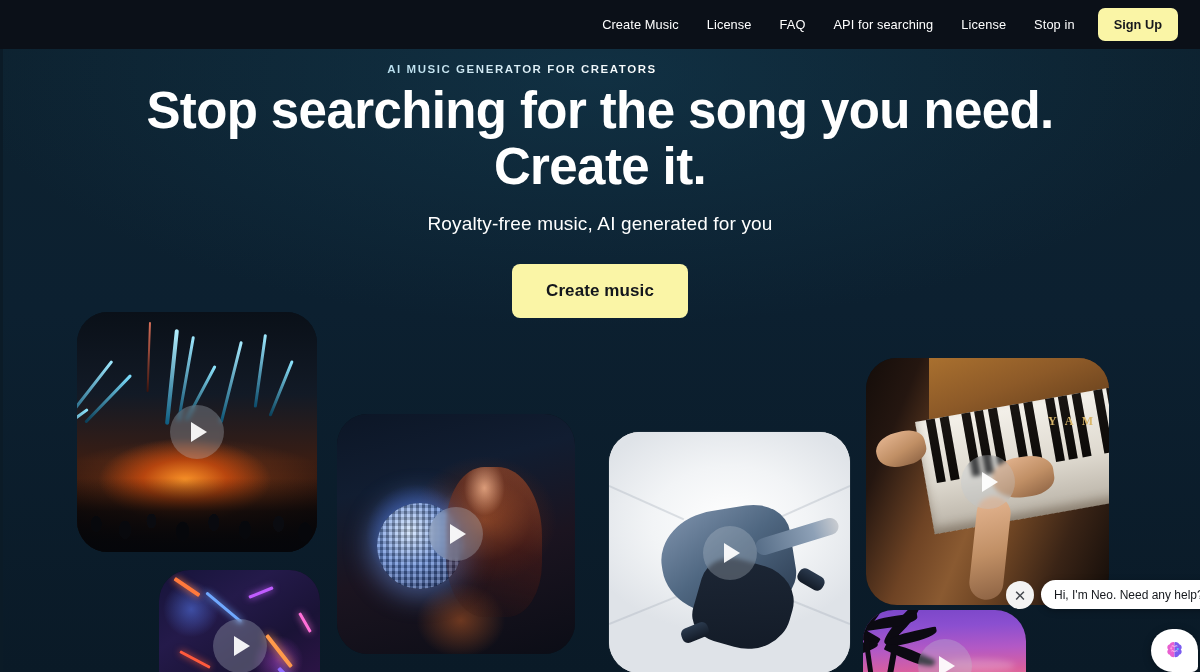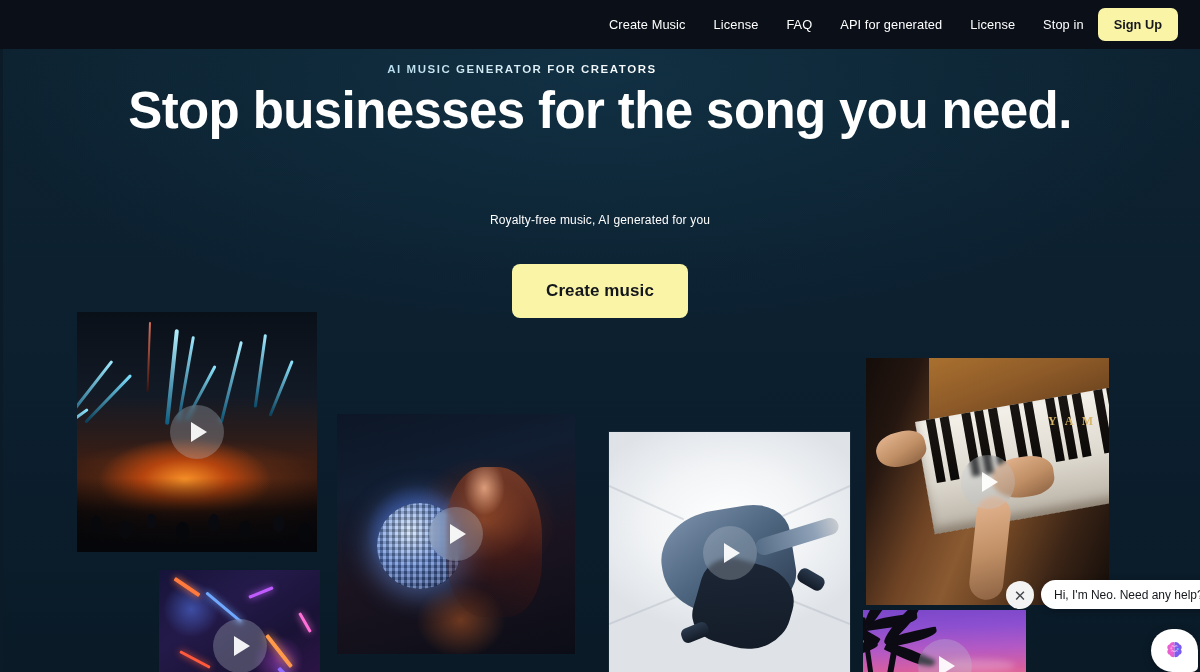--- a/index.html
+++ b/index.html
@@ -24,21 +24,21 @@
     font-size:19.5px; font-weight:bold; letter-spacing:1.4px;
     color:#f7f3ab; line-height:1; user-select:none;
   }
   .nav { margin-left:auto; display:flex; align-items:center; margin-right:22px; gap:0; }
   .nav-link {
     color:#ffffff; font-size:12.8px; text-decoration:none;
     padding:6px 14px; white-space:nowrap; letter-spacing:.1px;
   }
   .signup-btn {
     background:#faf5a6; color:#16181d; font-size:12.8px; font-weight:bold;
-    border:none; border-radius:7px; padding:9px 16px; 
+    border:none; border-radius:7px; padding:9px 16px; margin-left:9px;
     cursor:pointer; white-space:nowrap;
   }
 
   
   .hero {
     position:absolute; top:49px; left:0; width:1200px; height:623px;
     background:
       radial-gradient(900px 360px at 50% 4%, rgba(20,60,82,.55) 0%, rgba(13,34,49,0) 70%),
       linear-gradient(180deg,#0d2230 0%,#0c2030 42%,#0a1a27 100%);
     overflow:hidden;
@@ -55,32 +55,32 @@
     -webkit-background-clip:text; background-clip:text; color:transparent;
   }
   .headline {
     position:absolute; top:34px; left:0; width:1200px; text-align:center;
     color:#fff; font-size:51px; font-weight:bold; line-height:1.1;
     letter-spacing:-.6px;
   }
   .headline .l2 { display:block; }
   .subhead {
     position:absolute; top:164px; left:0; width:1200px; text-align:center;
-    color:#ffffff; font-size:12px; font-weight:400; letter-spacing:.15px;
+    color:#ffffff; font-size:19px; font-weight:400; letter-spacing:.15px;
   }
   .cta-wrap { position:absolute; top:215px; left:0; width:1200px; text-align:center; }
   .cta-btn {
     background:#faf5a6; color:#13161c; border:none; border-radius:8px;
     font-size:17px; font-weight:bold; padding:17px 34px; cursor:pointer;
     letter-spacing:.1px;
   }
 
   
   .card {
-    position:absolute; overflow:hidden; background:#081018;
+    position:absolute; overflow:hidden; background:#081018;border-radius:31px;
   }
   .card .art { position:absolute; inset:0; }
   .play {
     position:absolute; left:50%; top:50%;
     width:54px; height:54px; margin:-27px 0 0 -27px;
     border-radius:50%; background:rgba(190,200,210,.30);
     backdrop-filter:blur(2px);
     display:flex; align-items:center; justify-content:center;
     cursor:pointer; z-index:5;
   }
@@ -259,33 +259,34 @@
 <body>
 
 <div class="page">
 
   <header class="header">
 
     <nav class="nav">
       <a class="nav-link" href="#">Create Music</a>
       <a class="nav-link" href="#">License</a>
       <a class="nav-link" href="#">FAQ</a>
-      <a class="nav-link" href="#">API for generated</a>
+      <a class="nav-link" href="#">API for searching</a>
       <a class="nav-link" href="#">License</a>
       <a class="nav-link" href="#">Stop in</a>
       <button class="signup-btn">Sign Up</button>
     </nav>
   </header>
 
   <section class="hero">
 
     <div class="eyebrow">AI MUSIC GENERATOR FOR CREATORS</div>
 
     <h1 class="headline">
-      <span>Stop businesses for the song you need.</span>
+      <span>Stop searching for the song you need.</span>
+      <span class="l2">Create it.</span>
     </h1>
 
     <p class="subhead">Royalty-free music, AI generated for you</p>
 
     <div class="cta-wrap">
       <button class="cta-btn">Create music</button>
     </div>
 
     <div class="card" id="card-concert">
       <div class="art art-concert">

